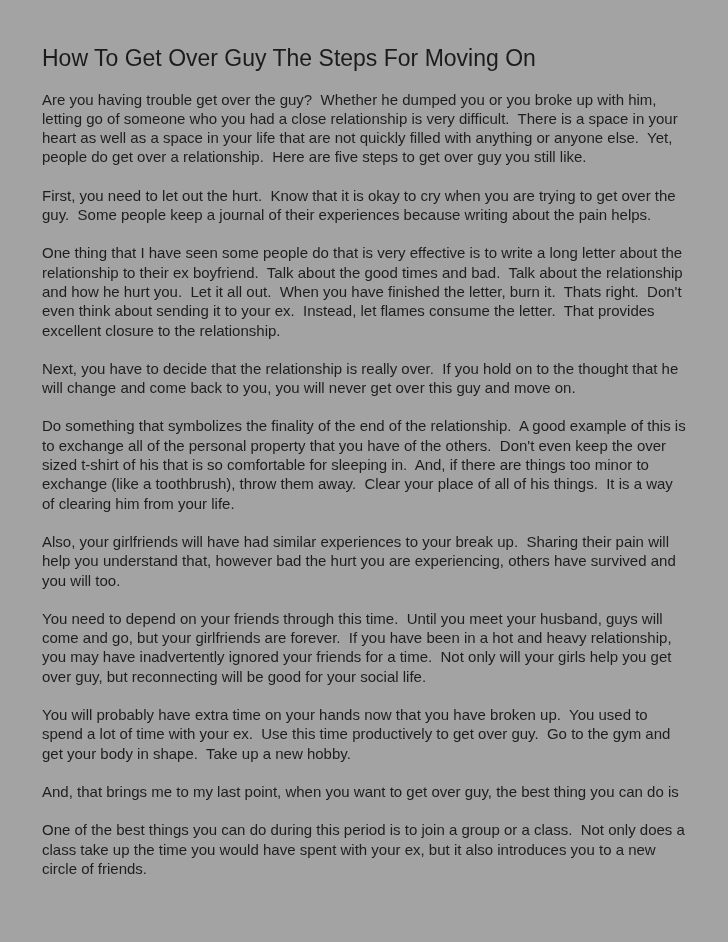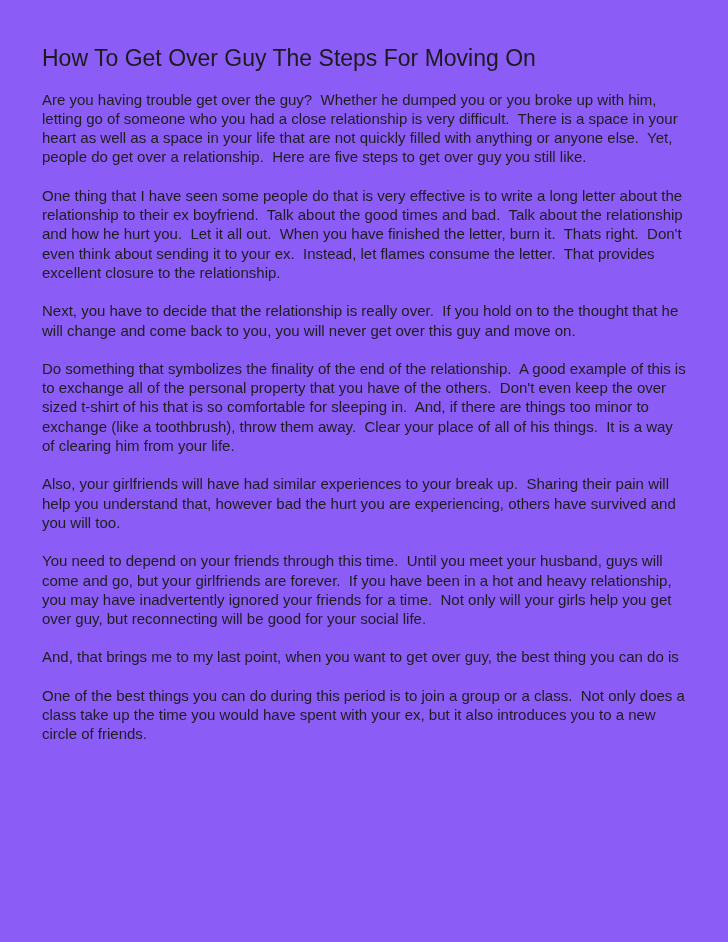--- a/index.html
+++ b/index.html
@@ -4,21 +4,21 @@
 <style>
   html, body {
     margin: 0;
     padding: 0;
     background: #ffffff;
   }
   .page {
     box-sizing: border-box;
     width: 728px;
     height: 942px;
-    background: #8b5cf6;
+    background: #a3a3a3;
     padding: 45px 42px 0 42px;
     font-family: "Liberation Sans", sans-serif;
     color: #1e1e1e;
     overflow: hidden;
   }
   .doc-title {
     font-size: 23px;
     font-weight: 400;
     line-height: 1.2;
     margin: 0 0 17px 0;
@@ -33,20 +33,22 @@
     max-width: 645px;
   }
 </style>
 </head>
 <body>
 
 <div class="page">
   <h1 class="doc-title">How To Get Over Guy The Steps For Moving On</h1>
 
   <p class="doc-paragraph">Are you having trouble get over the guy?  Whether he dumped you or you broke up with him, letting go of someone who you had a close relationship is very difficult.  There is a space in your heart as well as a space in your life that are not quickly filled with anything or anyone else.  Yet, people do get over a relationship.  Here are five steps to get over guy you still like.</p>
+  <p class="doc-paragraph">First, you need to let out the hurt.  Know that it is okay to cry when you are trying to get over the guy.  Some people keep a journal of their experiences because writing about the pain helps.</p>
   <p class="doc-paragraph">One thing that I have seen some people do that is very effective is to write a long letter about the relationship to their ex boyfriend.  Talk about the good times and bad.  Talk about the relationship and how he hurt you.  Let it all out.  When you have finished the letter, burn it.  Thats right.  Don't even think about sending it to your ex.  Instead, let flames consume the letter.  That provides excellent closure to the relationship.</p>
   <p class="doc-paragraph">Next, you have to decide that the relationship is really over.  If you hold on to the thought that he will change and come back to you, you will never get over this guy and move on.</p>
   <p class="doc-paragraph">Do something that symbolizes the finality of the end of the relationship.  A good example of this is to exchange all of the personal property that you have of the others.  Don't even keep the over sized t-shirt of his that is so comfortable for sleeping in.  And, if there are things too minor to exchange (like a toothbrush), throw them away.  Clear your place of all of his things.  It is a way of clearing him from your life.</p>
   <p class="doc-paragraph">Also, your girlfriends will have had similar experiences to your break up.  Sharing their pain will help you understand that, however bad the hurt you are experiencing, others have survived and you will too.</p>
   <p class="doc-paragraph">You need to depend on your friends through this time.  Until you meet your husband, guys will come and go, but your girlfriends are forever.  If you have been in a hot and heavy relationship, you may have inadvertently ignored your friends for a time.  Not only will your girls help you get over guy, but reconnecting will be good for your social life.</p>
+  <p class="doc-paragraph">You will probably have extra time on your hands now that you have broken up.  You used to spend a lot of time with your ex.  Use this time productively to get over guy.  Go to the gym and get your body in shape.  Take up a new hobby.</p>
   <p class="doc-paragraph">And, that brings me to my last point, when you want to get over guy, the best thing you can do is</p>
   <p class="doc-paragraph">One of the best things you can do during this period is to join a group or a class.  Not only does a class take up the time you would have spent with your ex, but it also introduces you to a new circle of friends.</p>
 </div>
 
 </body></html>

